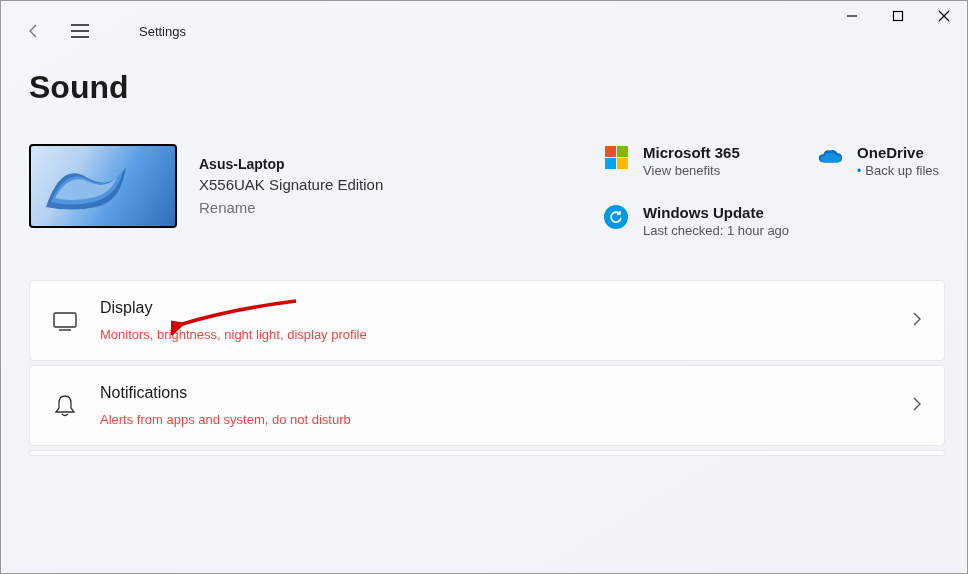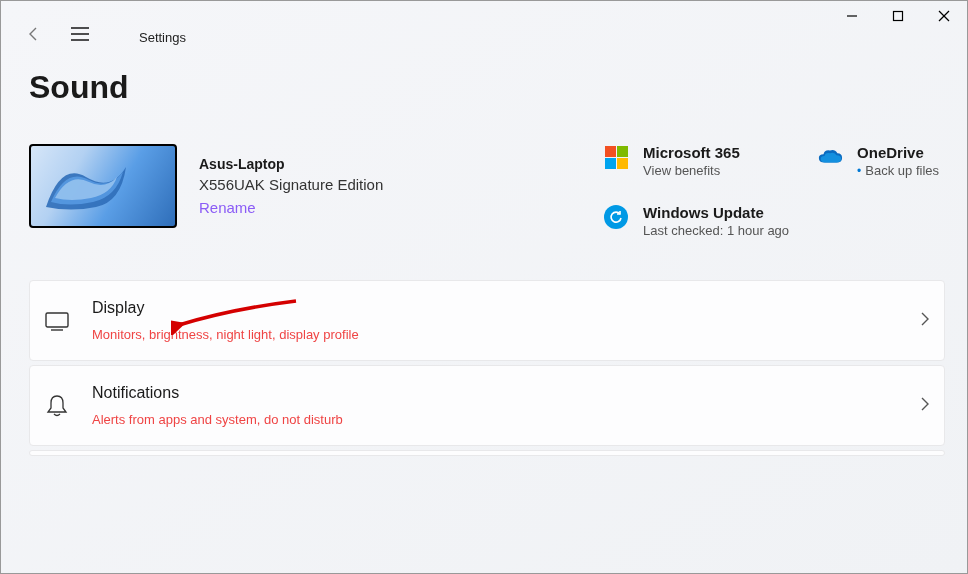--- a/index.html
+++ b/index.html
@@ -27,21 +27,21 @@
       width: 46px;
       height: 30px;
       display: flex;
       align-items: center;
       justify-content: center;
       cursor: pointer;
     }
     .window-btn svg { stroke: #000; }
     .top-bar {
       display: flex;
-      align-items: flex-end;
+      align-items: center;
       padding: 16px 22px 0 22px;
       gap: 24px;
       height: 44px;
     }
     .back-arrow, .hamburger {
       width: 22px;
       height: 22px;
       display: flex;
       align-items: center;
       justify-content: center;
@@ -91,21 +91,21 @@
       color: #1a1a1a;
       margin-bottom: 4px;
     }
     .device-info .subtitle {
       font-size: 15px;
       color: #333;
       margin-bottom: 6px;
     }
     .device-info .rename-link {
       font-size: 15px;
-      color: #8b5cf6;
+      color: #737373;
       cursor: pointer;
     }
     .device-right {
       display: grid;
       grid-template-columns: auto auto;
       column-gap: 28px;
       row-gap: 26px;
     }
     .info-block {
       display: flex;
@@ -152,21 +152,21 @@
     .settings-list {
       margin: 42px 22px 0 28px;
       display: flex;
       flex-direction: column;
       gap: 4px;
     }
     .setting-item {
       background: #fdfdfe;
       border: 1px solid #e8e8ea;
       border-radius: 4px;
-      padding: 18px 14px;
+      padding: 18px 22px;
       display: flex;
       align-items: center;
       cursor: pointer;
     }
     .setting-item .item-icon {
       width: 26px;
       height: 26px;
       display: flex;
       align-items: center;
       justify-content: center;

